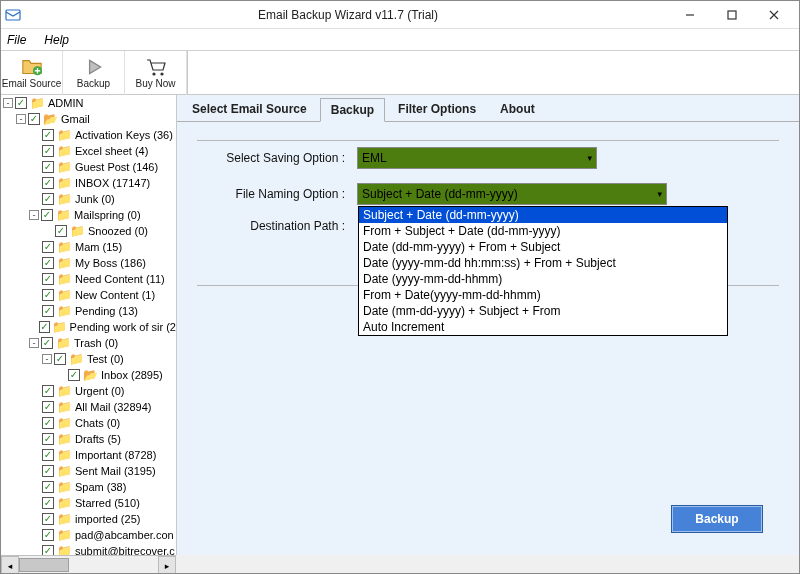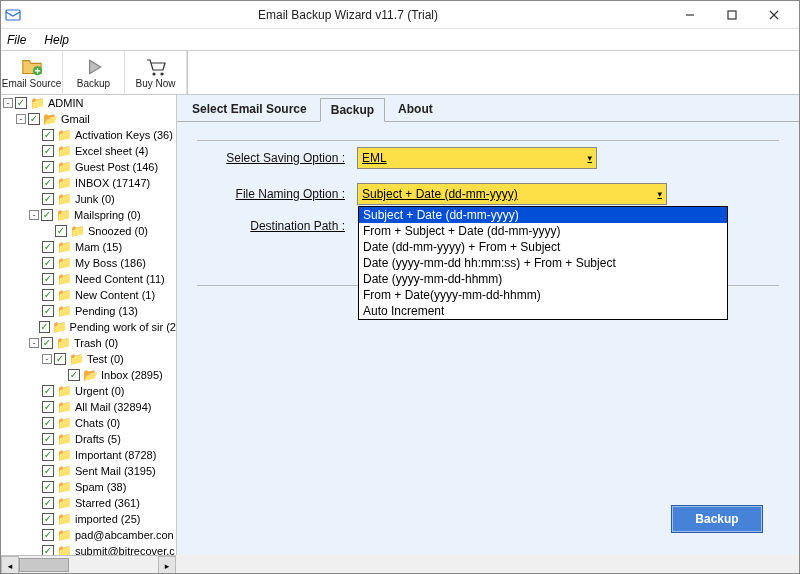--- a/index.html
+++ b/index.html
@@ -34,24 +34,24 @@
 .tree-row .ck { width: 12px; height: 12px; border: 1px solid #555; margin-right: 3px; display: inline-flex; align-items: center; justify-content: center; }
 .tree-row .ck::after { content: "✓"; color: #2a8a2a; font-size: 10px; line-height: 1; }
 .tree-row .fld { width: 16px; text-align: center; margin-right: 2px; font-size: 12px; }
 .tree-row .txt { font-size: 11px; color: #000; }
 
 .main-panel { flex: 1; background: #eaf3fb; display: flex; flex-direction: column; border-left: 1px solid #c8c8c8; }
 .tabs { display: flex; border-bottom: 1px solid #b0b0b0; background: #eaf3fb; padding: 2px 4px 0 4px; }
 .tab { padding: 4px 10px; border: 1px solid transparent; border-bottom: none; font-weight: bold; color: #222; margin-right: 2px; }
 .tab.active { background: #eaf3fb; border: 1px solid #b0b0b0; border-bottom: 1px solid #eaf3fb; position: relative; top: 1px; }
 
-.form-area { padding: 18px 20px; position: relative; text-decoration: underline; }
+.form-area { padding: 18px 20px; position: relative; }
 .form-row { display: flex; align-items: center; margin-bottom: 14px; }
 .form-row .label { width: 160px; text-align: right; padding-right: 12px; color: #111; }
-.select-box { width: 240px; height: 22px; border: 1px solid #888; background: #fde047; display: flex; align-items: center; padding: 0 4px; position: relative; }
+.select-box { width: 240px; height: 22px; border: 1px solid #888; background: #4d7c0f; display: flex; align-items: center; padding: 0 4px; position: relative; }
 .select-box .caret { margin-left: auto; font-size: 9px; }
 .select-box.wide { width: 310px; }
 
 .dropdown-list { position: absolute; left: 0; top: 22px; width: 370px; border: 1px solid #000; background: #fff; z-index: 10; }
 .dropdown-list .opt { padding: 1px 4px; font-size: 12px; }
 .dropdown-list .opt.sel { background: #004fd6; color: #fff; }
 
 hr.sep { border: none; border-top: 1px solid #b8b8b8; margin: 0 0 6px 0; width: 100%; }
 
 .backup-btn { position: absolute; right: 36px; bottom: 22px; width: 92px; height: 28px; background: #4682d8; border: 1px solid #2a5aa0; color: #fff; font-weight: bold; display: flex; align-items: center; justify-content: center; box-shadow: inset 0 0 0 1px #9bc0ef; }
@@ -286,21 +286,21 @@
         <div class="tree-row" style="padding-left: 28px;">
           <span class="sp"></span>
           <span class="ck"></span>
           <span class="fld">📁</span>
           <span class="txt">Spam (38)</span>
         </div>
         <div class="tree-row" style="padding-left: 28px;">
           <span class="sp"></span>
           <span class="ck"></span>
           <span class="fld">📁</span>
-          <span class="txt">Starred (361)</span>
+          <span class="txt">Starred (510)</span>
         </div>
         <div class="tree-row" style="padding-left: 28px;">
           <span class="sp"></span>
           <span class="ck"></span>
           <span class="fld">📁</span>
           <span class="txt">imported (25)</span>
         </div>
         <div class="tree-row" style="padding-left: 28px;">
           <span class="sp"></span>
           <span class="ck"></span>
@@ -313,20 +313,21 @@
           <span class="fld">📁</span>
           <span class="txt">submit@bitrecover.c</span>
         </div>
       </div>
   </div>
 
   <div class="main-panel">
     <div class="tabs" id="tabs">
         <div class="tab">Select Email Source</div>
         <div class="tab active">Backup</div>
+        <div class="tab">Filter Options</div>
         <div class="tab">About</div>
       </div>
     <div class="form-area">
       <hr class="sep">
       <div class="form-row">
         <div class="label">Select Saving Option :</div>
         <div class="select-box">
           <span>EML</span>
           <span class="caret">▾</span>
         </div>
@@ -336,20 +337,21 @@
         <div class="select-box wide" style="position:relative">
           <span>Subject + Date (dd-mm-yyyy)</span>
           <span class="caret">▾</span>
           <div class="dropdown-list" id="naming-dd">
               <div class="opt sel">Subject + Date (dd-mm-yyyy)</div>
               <div class="opt">From + Subject + Date (dd-mm-yyyy)</div>
               <div class="opt">Date (dd-mm-yyyy) + From + Subject</div>
               <div class="opt">Date (yyyy-mm-dd hh:mm:ss) + From + Subject</div>
               <div class="opt">Date (yyyy-mm-dd-hhmm)</div>
               <div class="opt">From + Date(yyyy-mm-dd-hhmm)</div>
+              <div class="opt">Date (mm-dd-yyyy) + Subject + From</div>
               <div class="opt">Auto Increment</div>
             </div>
         </div>
       </div>
       <div class="form-row">
         <div class="label">Destination Path :</div>
       </div>
       <hr class="sep" style="margin-top:52px">
     </div>
     <div class="main-bottom">

